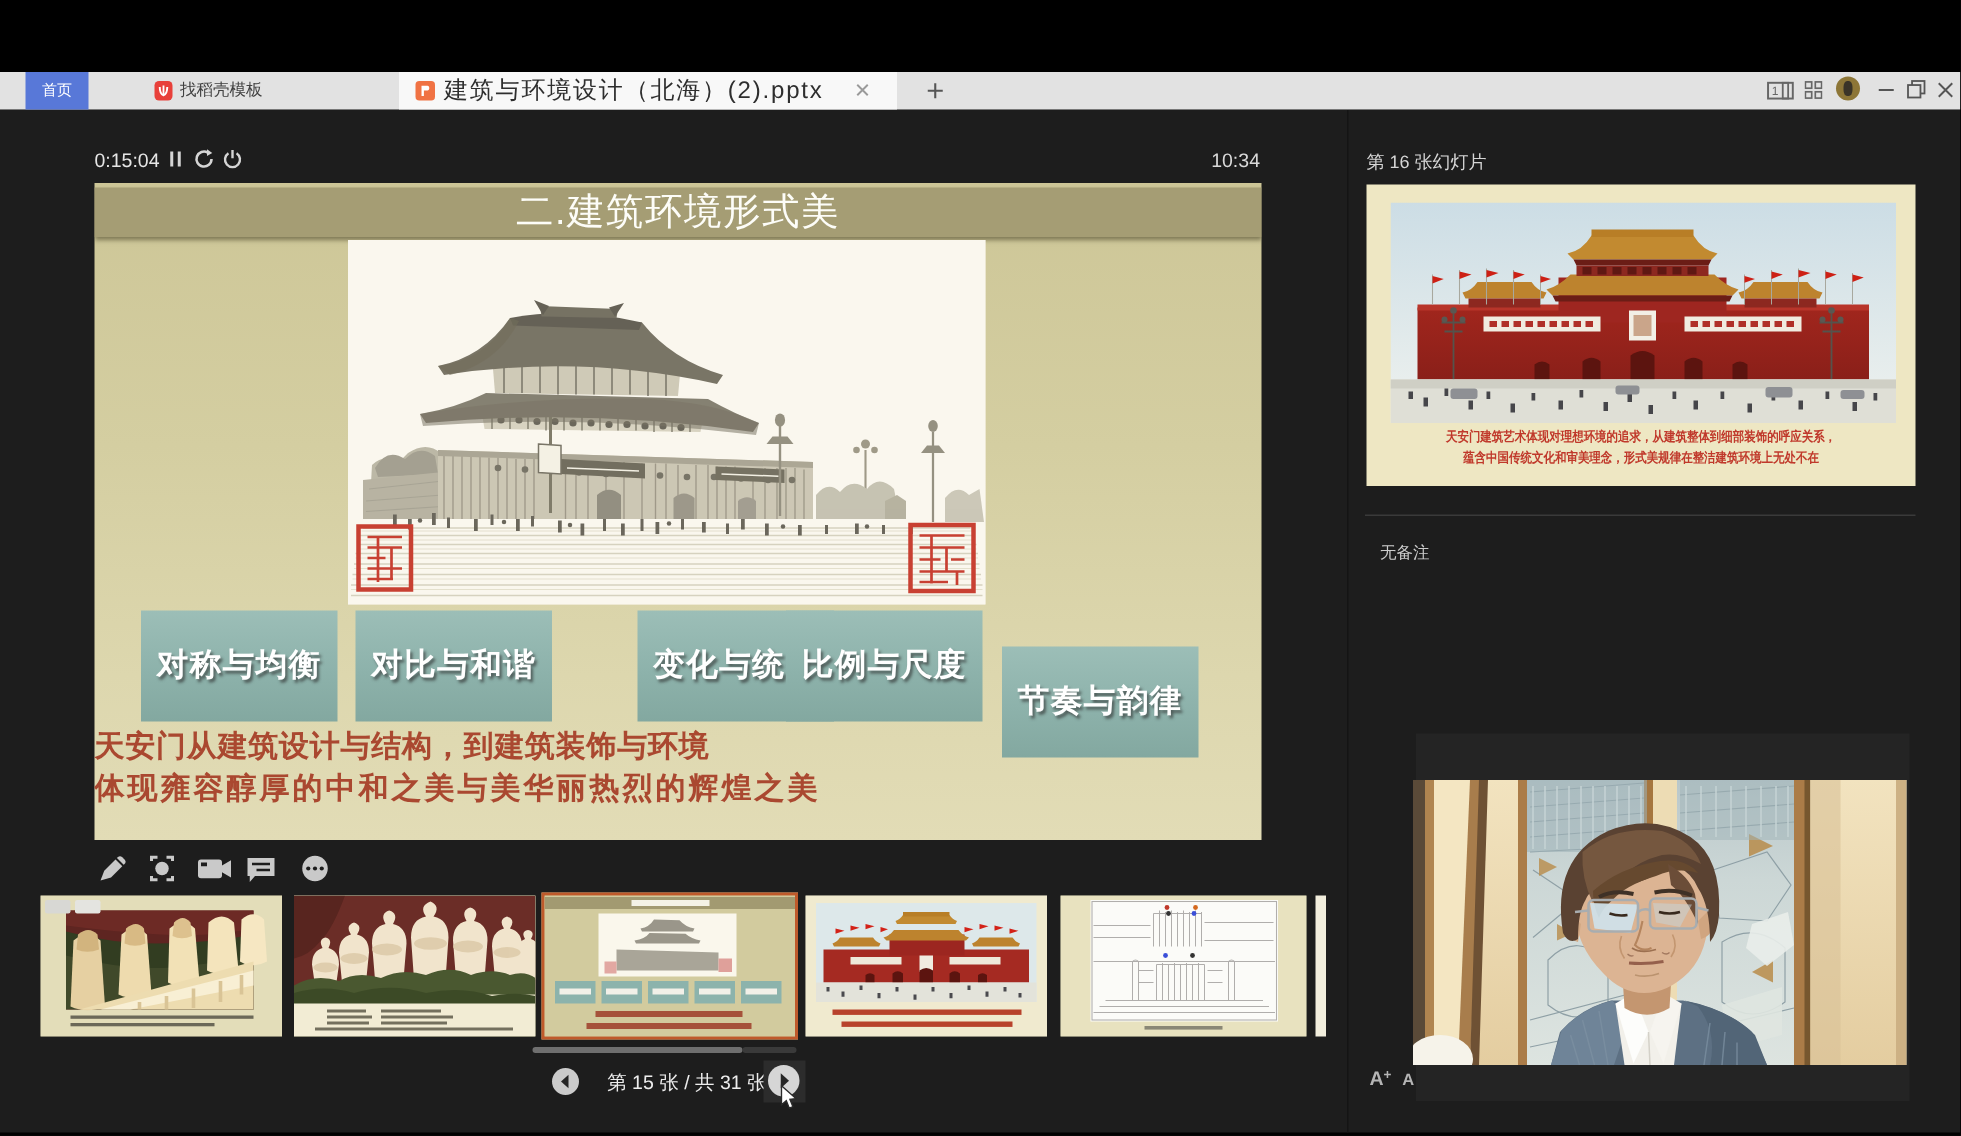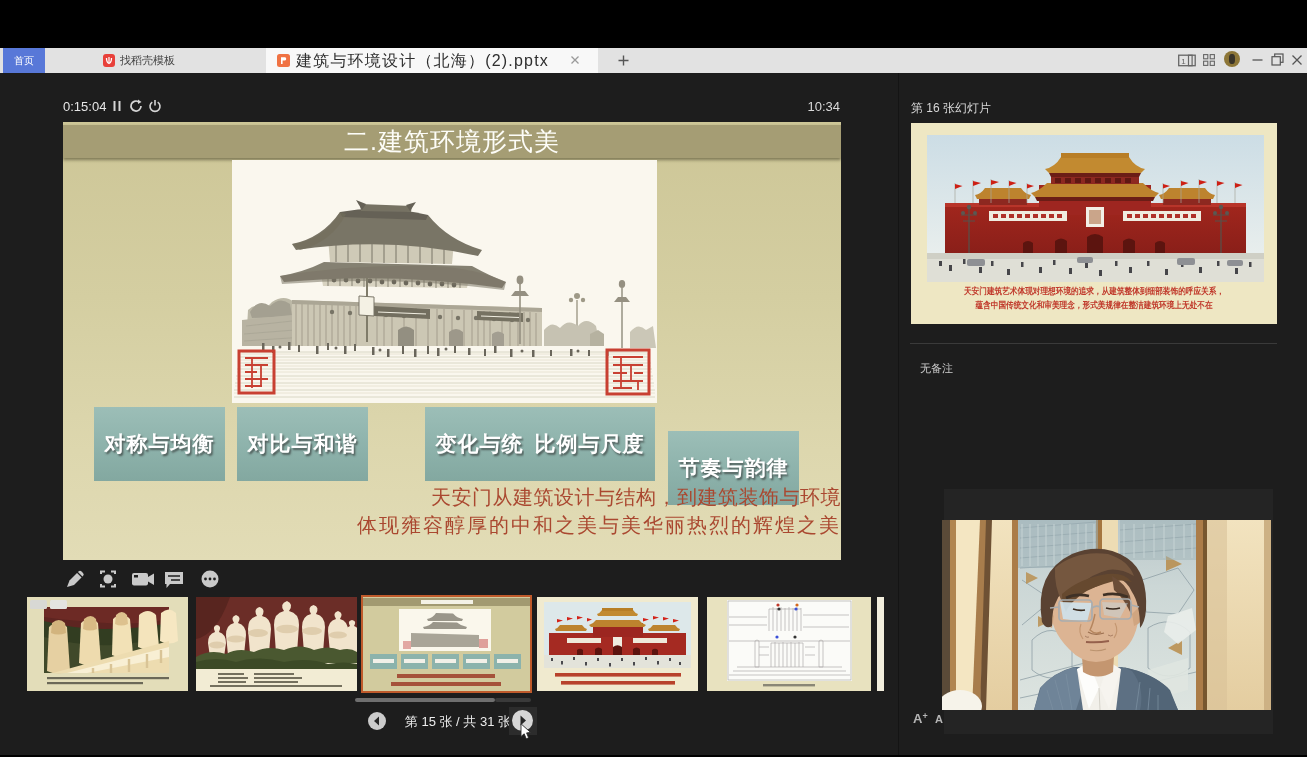--- a/index.html
+++ b/index.html
@@ -8,21 +8,21 @@
   .abs{position:absolute;}
 </style>
 </head>
 <body>
 <div id="stage">
 
   <div class="abs" style="left:0;top:73px;width:1307px;height:682px;background:#1d1d1d;"></div>
   <div class="abs" style="left:898px;top:73px;width:1px;height:682px;background:#141414;"></div>
 
   <div class="abs" id="tabbar" style="left:0;top:48px;width:1307px;height:25px;background:#e2e2e2;">
-    <div class="abs" style="left:3px;top:0;width:42px;height:25px;background:#5878d8;color:#fff;font-size:10px;line-height:25px;text-align:center;">首页</div>
+    <div class="abs" style="left:17px;top:0;width:42px;height:25px;background:#5878d8;color:#fff;font-size:10px;line-height:25px;text-align:center;">首页</div>
 
     <div class="abs" style="left:103px;top:6px;width:12px;height:13px;background:#e8403a;border-radius:3px;">
       <svg width="12" height="13" viewBox="0 0 12 13" style="position:absolute;left:0;top:0;">
         <path d="M3.5 4 C3.5 7 4.5 9 6 9.5 C7.5 9 8.5 7 8.5 4" fill="none" stroke="#fff" stroke-width="1.3"></path>
         <path d="M6 3 L6 9" stroke="#fff" stroke-width="1.2"></path>
       </svg>
     </div>
     <div class="abs" style="left:120px;top:0;height:25px;line-height:25px;font-size:11px;color:#414141;">找稻壳模板</div>
 
     <div class="abs" style="left:266px;top:0;width:332px;height:25px;background:#f8f8f8;"></div>
@@ -823,15 +823,15 @@
       <path d="M148 130 Q156 132 164 129" stroke="#ad855f" stroke-width="1.1" fill="none" opacity="0.7"></path>
       <path d="M143 116 Q145 118 147 117 M166 115 Q169 117 171 115" stroke="#8a5f48" stroke-width="0.9" fill="none" opacity="0.7"></path>
     </svg>
   </div>
   <div class="abs" style="left:913px;top:711px;color:#b5b5b5;font-size:13px;font-weight:bold;">A<span style="font-size:9px;vertical-align:4px;">+</span>&nbsp;&nbsp;<span style="font-size:11px;">A</span></div>
 
   <style>
     .btn{width:131px;height:74px;background:linear-gradient(180deg,#9cbeb7 0%,#8db2ab 55%,#83a8a0 100%);
          color:#fff;font-size:21px;font-weight:bold;text-align:center;line-height:74px;letter-spacing:1px;
          text-shadow:1.5px 1.8px 2px rgba(45,45,45,.65);}
-    .redline{color:#aa4830;font-size:20px;font-weight:normal;text-align:right;letter-spacing:0.5px;}
+    .redline{color:#aa4830;font-size:20px;font-weight:bold;text-align:left;letter-spacing:0.5px;}
   </style>
 </div>
 
 </body></html>

